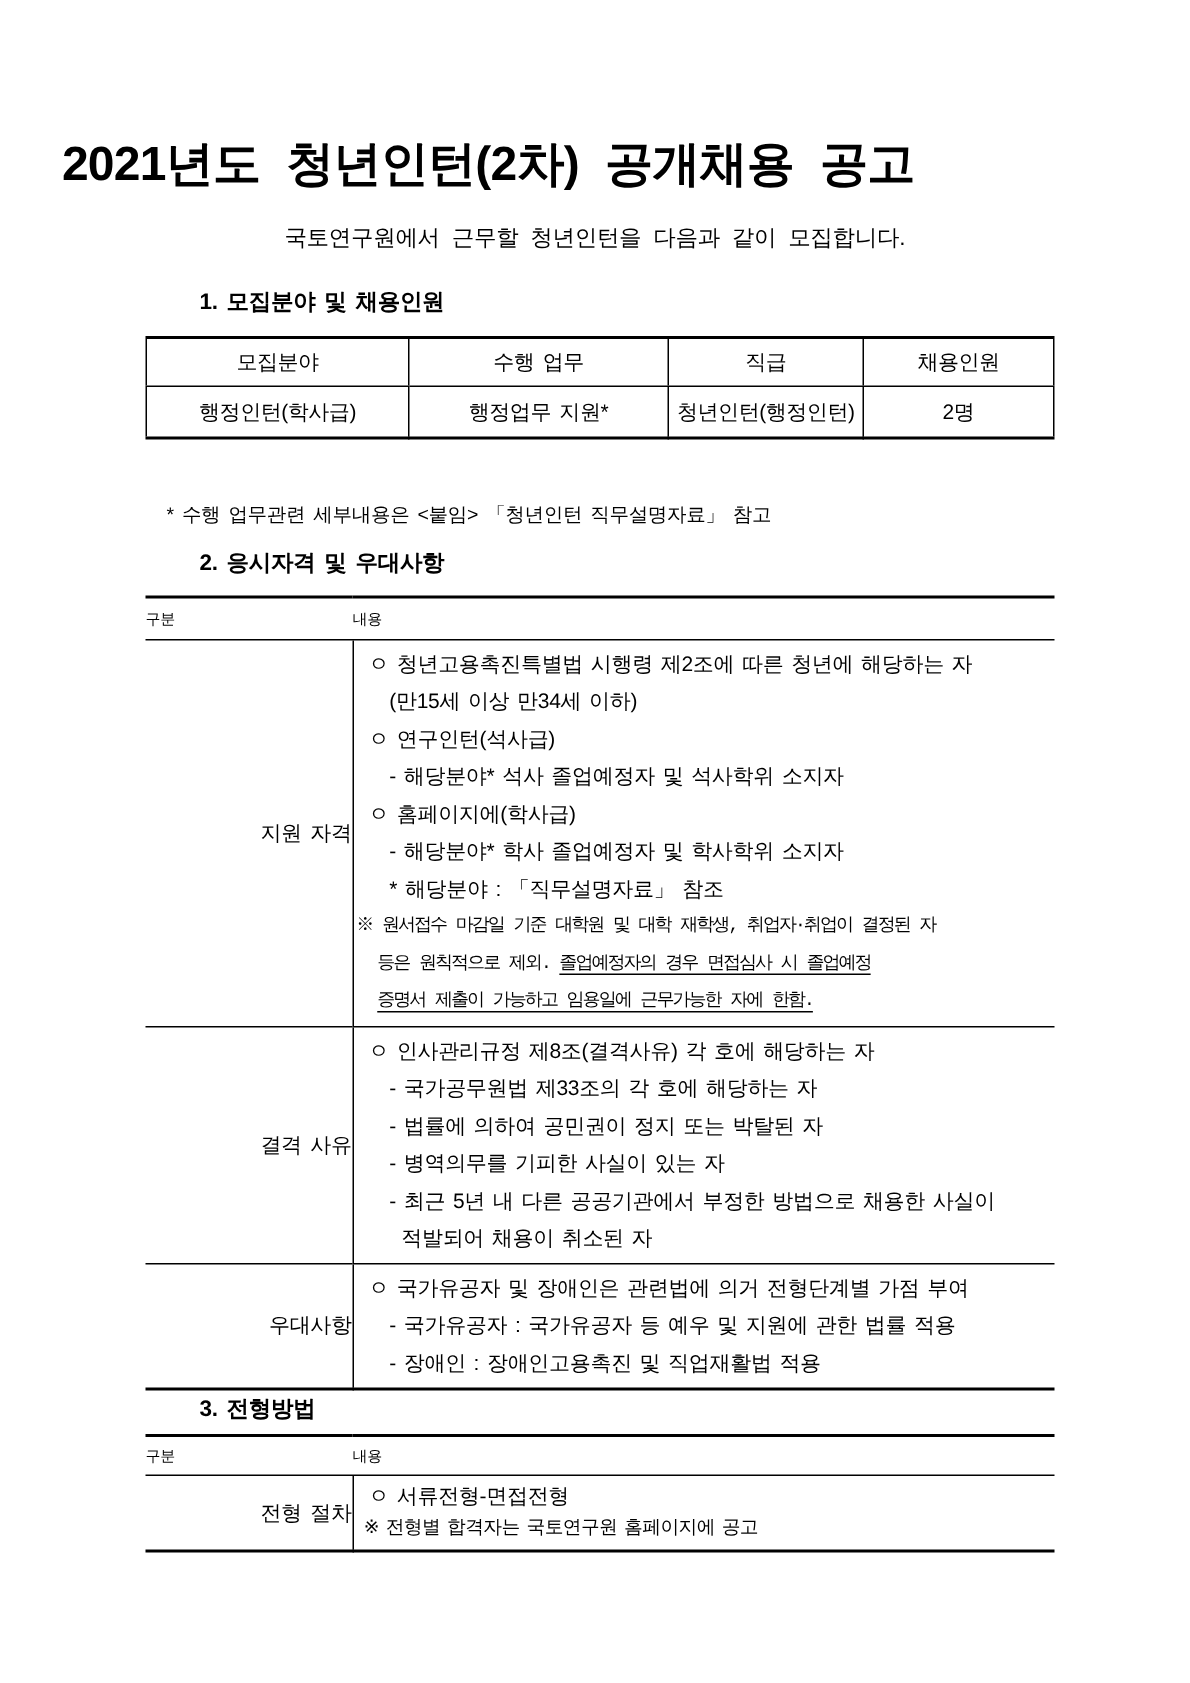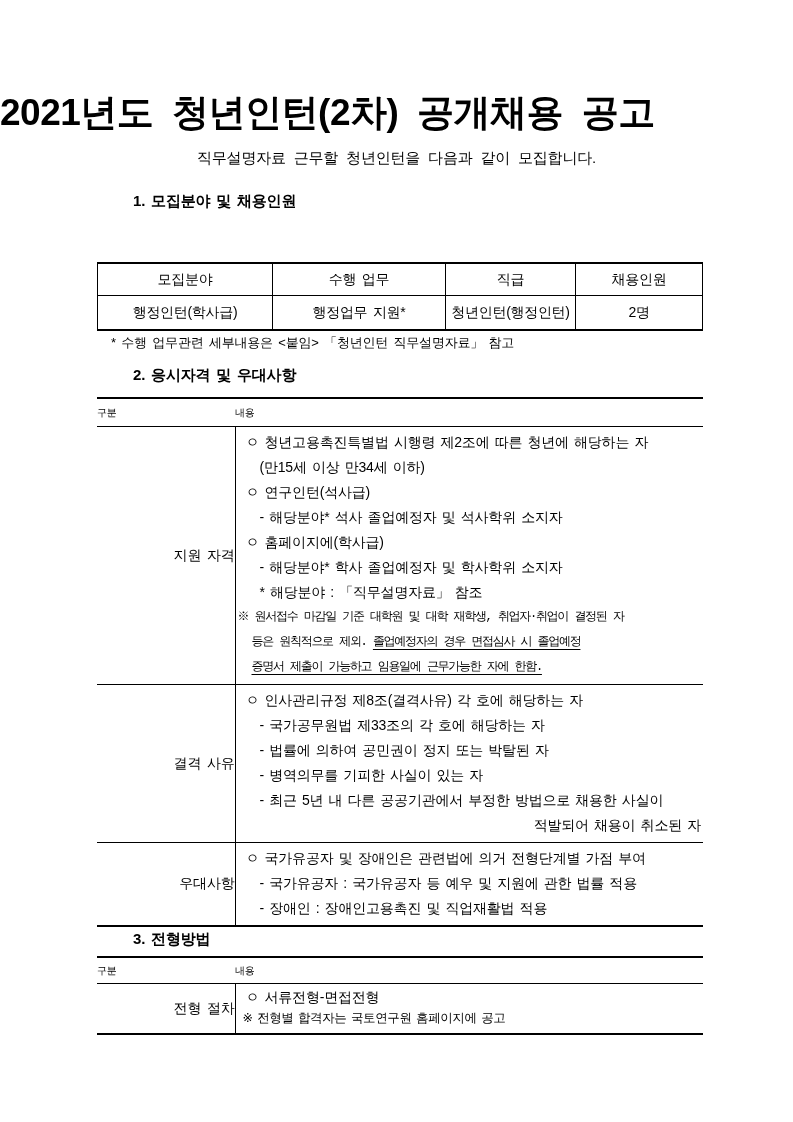--- a/index.html
+++ b/index.html
@@ -2,41 +2,41 @@
 <html lang="ko"><head>
 <meta charset="utf-8">
 <style>
   html,body { margin:0; padding:0; background:#ffffff; }
   .page {
     position:relative; width:793px; height:1122px; background:#ffffff;
     font-family:"Liberation Sans","DejaVu Sans",sans-serif; color:#000;
     overflow:hidden;
   }
   .doc-title {
-    position:absolute; top:88px; left:0; width:651px; 
-    font-size:37px; font-weight:700; letter-spacing:-0.5px; word-spacing:9px;
+    position:absolute; top:88px; left:0; width:651px; text-align:center;
+    font-size:32px; font-weight:700; letter-spacing:-0.5px; word-spacing:9px;
     white-space:nowrap;
   }
   .doc-subtitle {
     position:absolute; top:149px; left:0; width:793px; text-align:center;
     font-size:15px; word-spacing:4px; letter-spacing:-0.2px; white-space:nowrap;
   }
   .sec-h {
     position:absolute; left:97px; font-size:15px; font-weight:700;
     letter-spacing:-0.2px; word-spacing:2px; white-space:nowrap;margin-left:36px;
   }
   .sec-h.s1 { top:192px; }
   .sec-h.s2 { top:366px; }
   .sec-h.s3 { top:930px; }
 
   table { border-collapse:collapse; table-layout:fixed; position:absolute; left:97px; }
 
   
   .t1 { top:224px; width:605px;
-        border:1.2px solid #000; border-top:2.6px solid #000; border-bottom:2.6px solid #000;margin-top:38px; }
+        border:1.2px solid #000; border-top:2.6px solid #000; border-bottom:2.6px solid #000; }
   .t1 th, .t1 td {
         border-left:1.2px solid #000; text-align:center; font-size:14px;
         font-weight:400; letter-spacing:-0.3px; word-spacing:2px; white-space:nowrap;
         padding:0; overflow:hidden; }
   .t1 th:first-child, .t1 td:first-child { border-left:none; }
   .t1 th { height:31px; border-bottom:1.2px solid #000; }
   .t1 td { height:33px; }
   .t1 tbody tr + tr td { border-top:1.4px dotted #777; }
 
   .footnote {
@@ -56,32 +56,32 @@
   .t2 td.lbl, .t3 td.lbl {
     border-right:1.2px solid #000; text-align:right; vertical-align:middle;
     font-size:14px; letter-spacing:-0.2px; word-spacing:2px; padding:0; }
   .t2 tbody tr + tr td { border-top:1.2px solid #000; }
   .t2 td.cnt, .t3 td.cnt { padding:3px 2px 4px 10px; vertical-align:middle; }
   .line {
     line-height:25px; font-size:14px; white-space:nowrap;
     letter-spacing:-0.2px; word-spacing:1.5px; }
   .t3 .line { line-height:21px; }
   .ind1 { padding-left:14px; }
-  .ind2 { padding-left:22px;text-align:right; }
+  .ind2 { padding-left:22px; }
   .tight { margin-left:-8px; font-size:12px; letter-spacing:-1.3px; word-spacing:0.5px;font-family:Liberation Mono, monospace; }
   .small { font-size:12.5px; margin-left:-3px; letter-spacing:-0.4px; }
   .u { text-decoration:underline; text-underline-offset:4px; }
 </style>
 </head>
 <body>
 
 <div class="page">
 
   <div class="doc-title">2021년도 청년인턴(2차) 공개채용 공고</div>
-  <div class="doc-subtitle">직무설명자료 근무할 청년인턴을 다음과 같이 모집합니다.</div>
+  <div class="doc-subtitle">국토연구원에서 근무할 청년인턴을 다음과 같이 모집합니다.</div>
 
   <div class="sec-h s1">1. 모집분야 및 채용인원</div>
 
   <table class="t1">
     <colgroup>
       <col style="width:175px">
         <col style="width:173px">
         <col style="width:130px">
         <col style="width:127px">
     </colgroup>

